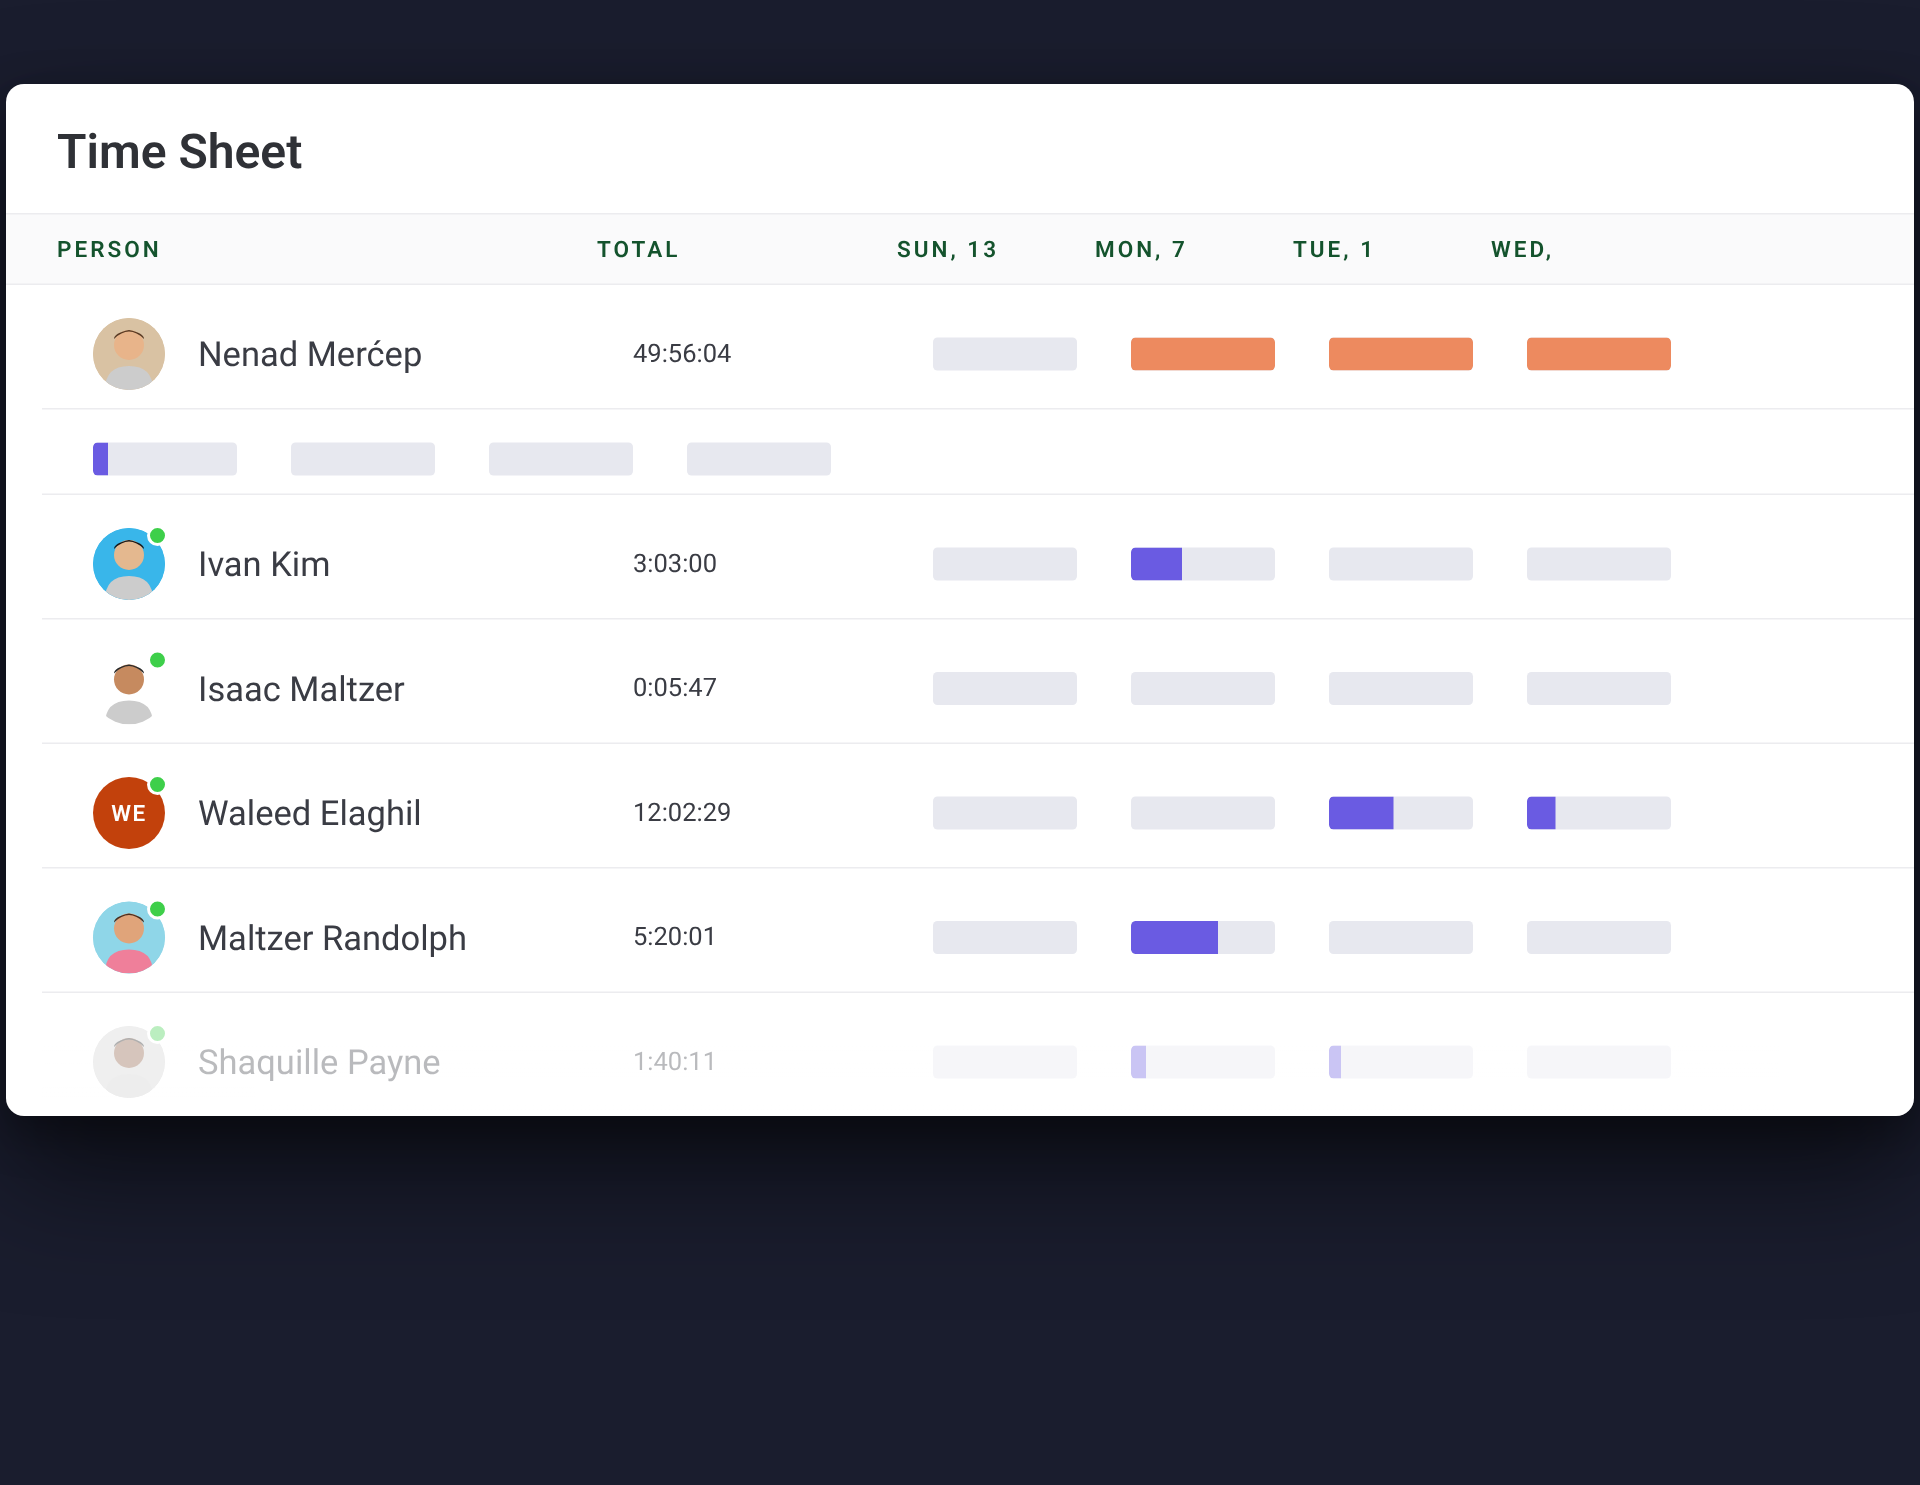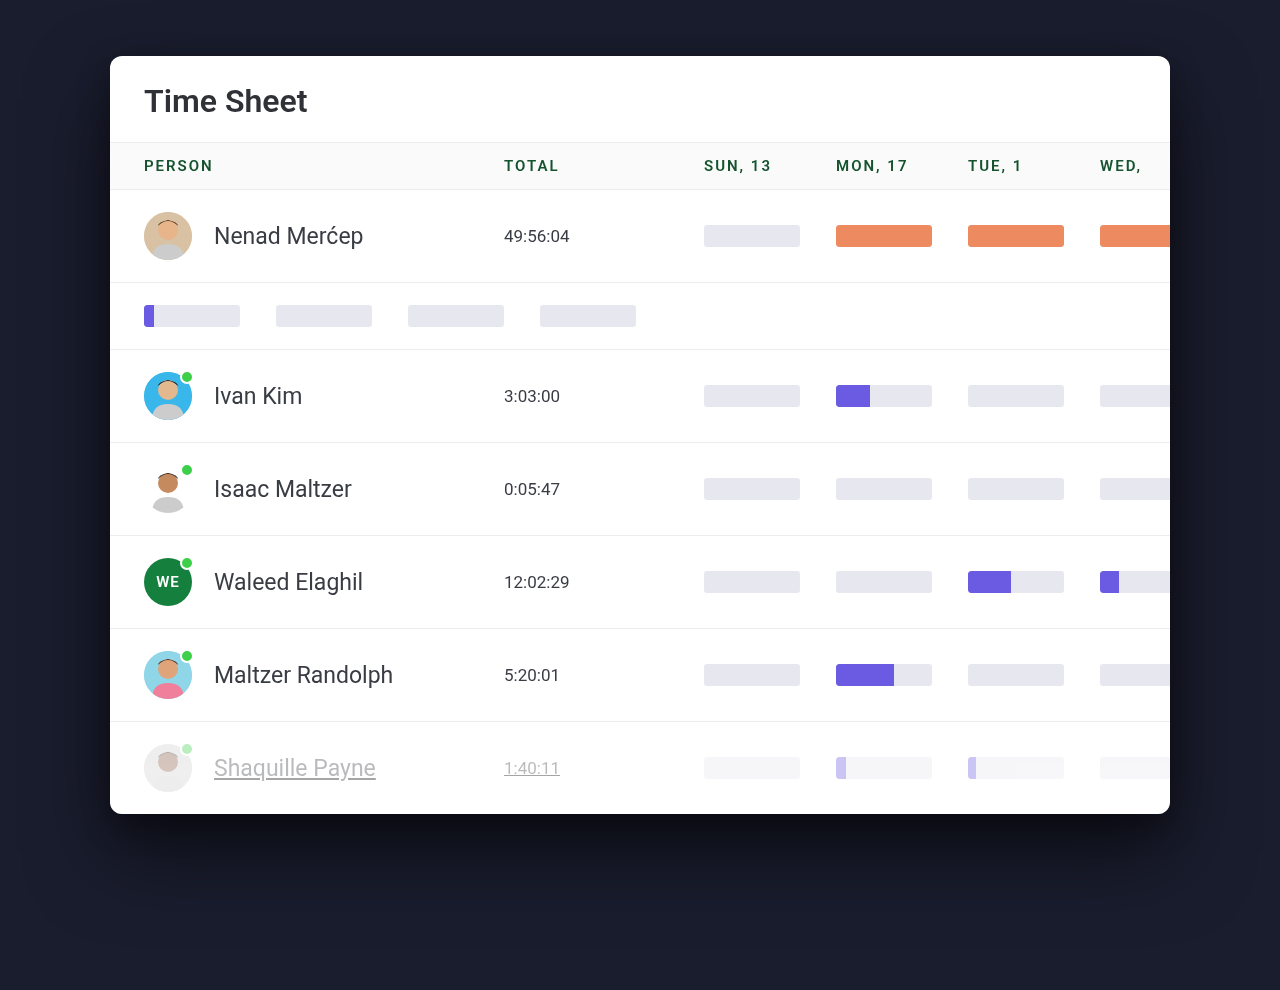--- a/index.html
+++ b/index.html
@@ -6,21 +6,21 @@
   html, body { width: 1280px; height: 990px; }
   body {
     background: #1a1d2e;
     font-family: -apple-system, BlinkMacSystemFont, "Segoe UI", Roboto, Helvetica, Arial, sans-serif;
     display: flex;
     align-items: flex-start;
     justify-content: center;
     padding-top: 56px;
   }
   .card {
-    width: 1060px;
+    width: 1272px;
     background: #ffffff;
     border-radius: 12px;
     box-shadow: 0 40px 80px rgba(0,0,0,0.55), 0 10px 30px rgba(0,0,0,0.35);
     overflow: hidden;
   }
   .card-title {
     font-size: 32px;
     font-weight: 600;
     color: #2f3136;
     padding: 26px 34px 22px 34px;
@@ -39,28 +39,28 @@
   }
   .col-person { width: 360px; flex: 0 0 360px; }
   .col-total  { width: 200px; flex: 0 0 200px; }
   .col-day    { width: 132px; flex: 0 0 132px; }
   .col-day:last-child { flex: 1 1 auto; }
 
   .rows { }
   .row {
     display: flex;
     align-items: center;
-    padding: 22px 0 22px 34px;
+    padding: 22px 0 12px 34px;
     border-bottom: 1px solid #ececef;
+    margin-left: 24px;
   }
   .row.faded {
     opacity: 0.35;
     border-bottom: none;
     background: linear-gradient(to bottom, rgba(255,255,255,0) 0%, rgba(255,255,255,0) 40%, rgba(255,255,255,1) 100%);
-    text-decoration: underline;
   }
   .person-cell {
     display: flex;
     align-items: center;
     gap: 22px;
   }
   .avatar-wrap { position: relative; width: 48px; height: 48px; }
   .avatar {
     width: 48px; height: 48px; border-radius: 50%;
     display: flex; align-items: center; justify-content: center;
@@ -105,21 +105,21 @@
 <body>
 
 <div class="card">
 
   <div class="card-title">Time Sheet</div>
 
   <div class="header-row">
     <div class="col-person">PERSON</div>
     <div class="col-total">TOTAL</div>
     <div class="col-day">SUN, 13</div>
-    <div class="col-day">MON, 17</div>
+    <div class="col-day">MON, 7</div>
     <div class="col-day">TUE, 1</div>
     <div class="col-day">WED,</div>
   </div>
 
   <div class="rows" id="rows">
   <div class="row ">
     <div class="col-person person-cell">
       <div class="avatar-wrap">
         <div class="avatar av-photo" style="background:#d9c2a3">
     <svg viewBox="0 0 48 48">
@@ -225,21 +225,21 @@
         <div class="col-day day-cell">
     <div class="bar-bg"></div>
   </div>
         <div class="col-day day-cell">
     <div class="bar-bg"></div>
   </div>
   </div>
   <div class="row ">
     <div class="col-person person-cell">
       <div class="avatar-wrap">
-        <div class="avatar" style="background:#15803d">WE</div>
+        <div class="avatar" style="background:#c2410c">WE</div>
         <div class="status-dot"></div>
       </div>
       <div class="person-name">Waleed Elaghil</div>
     </div>
     <div class="col-total total-cell">12:02:29</div>
     <div class="col-day day-cell">
     <div class="bar-bg"></div>
   </div>
         <div class="col-day day-cell">
     <div class="bar-bg"></div>

